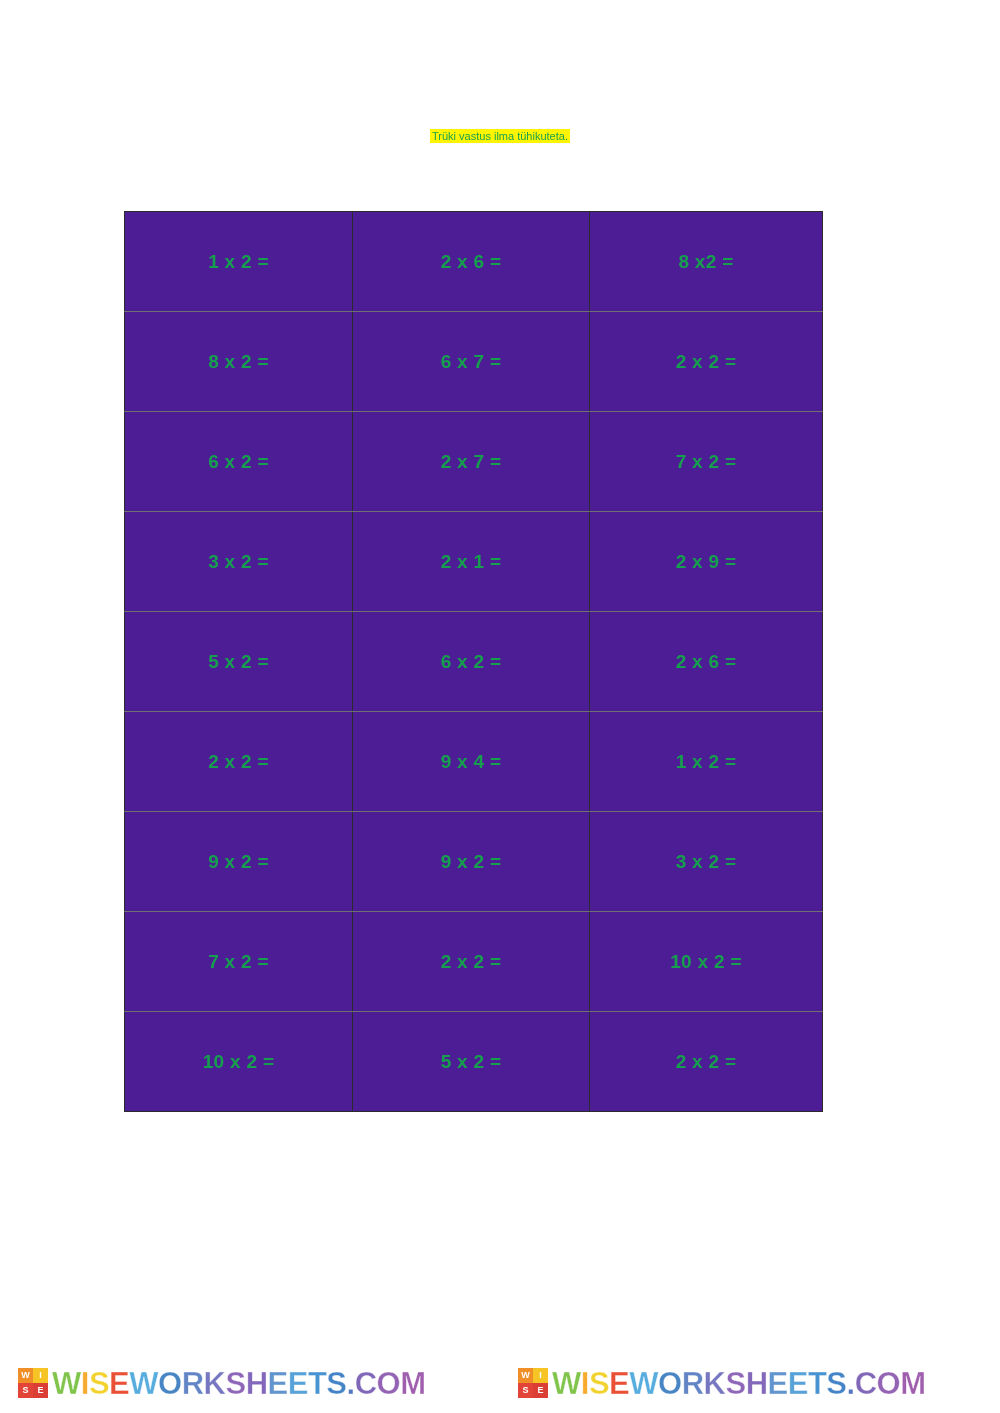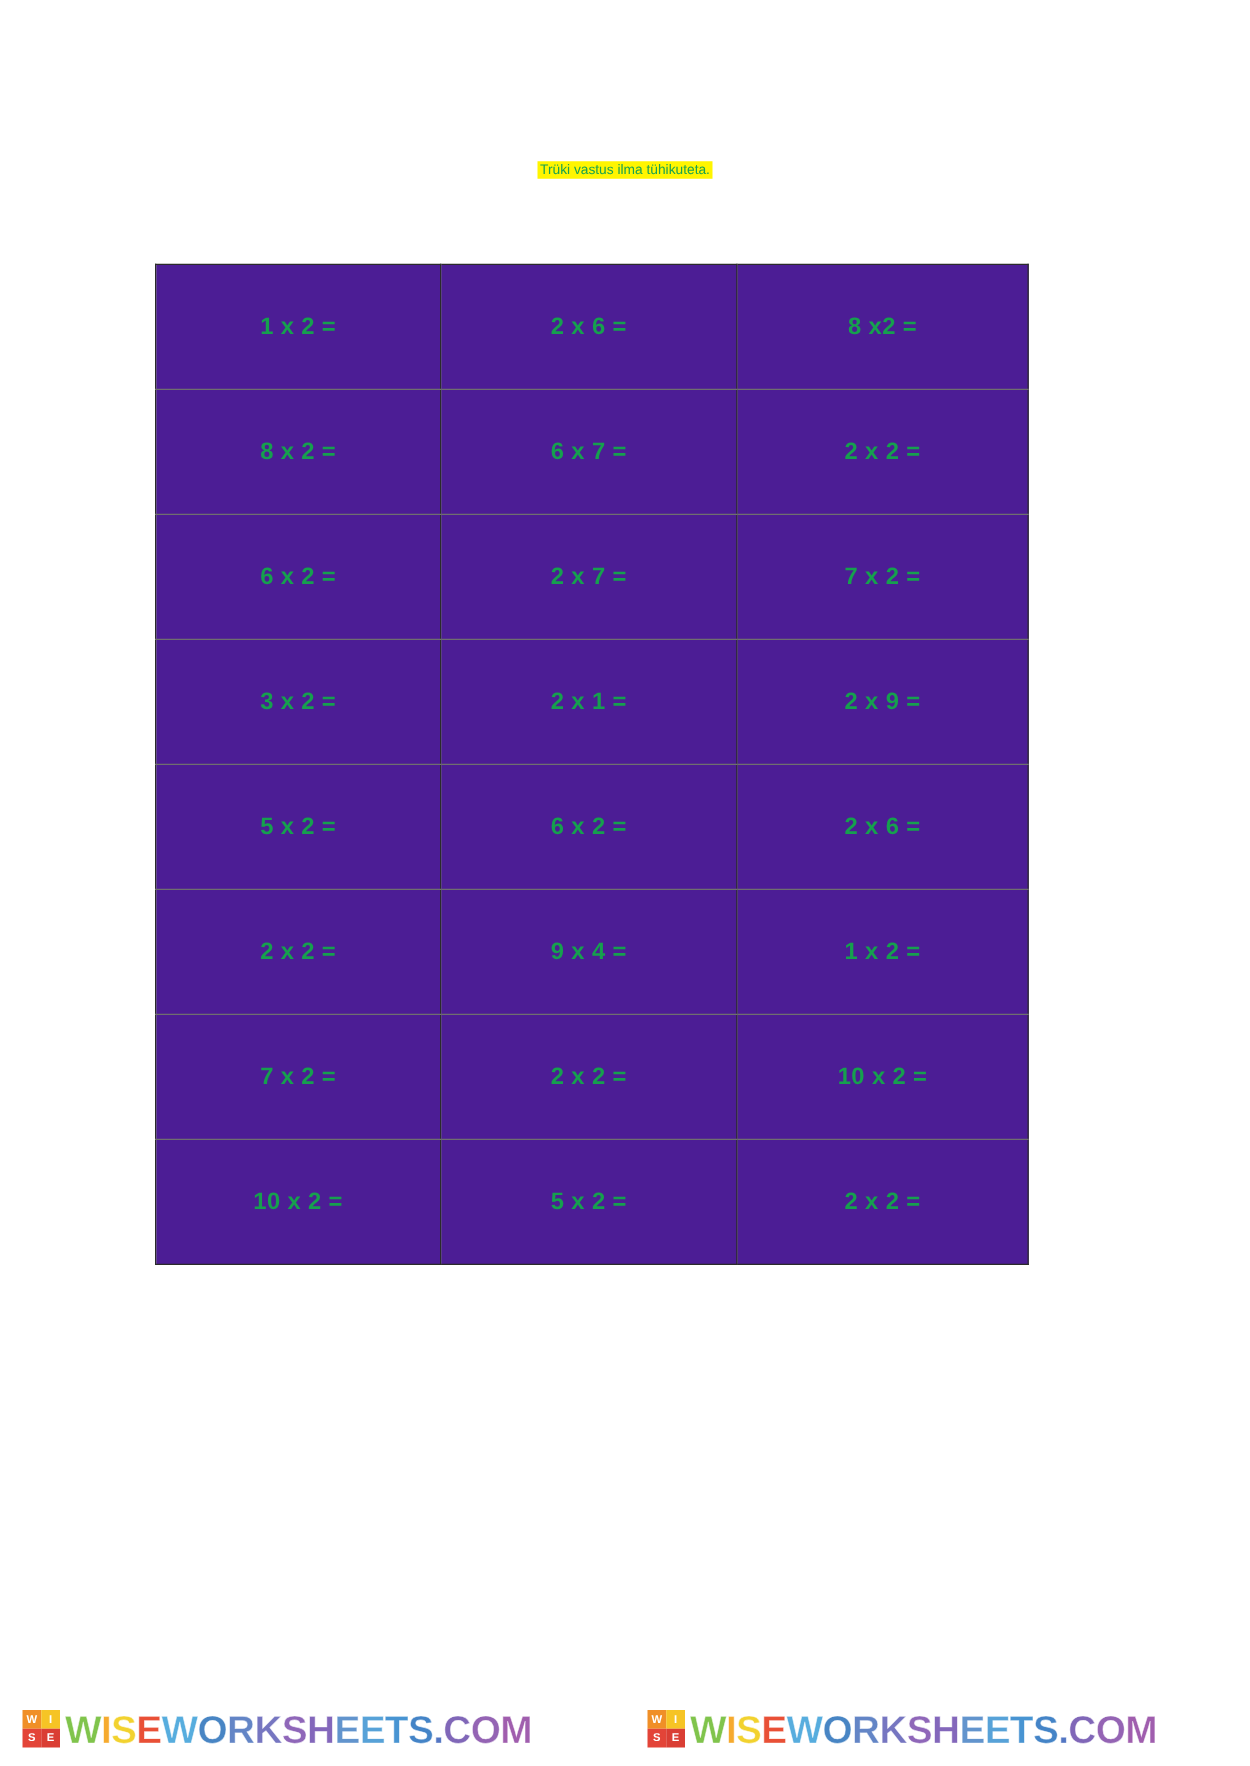--- a/index.html
+++ b/index.html
@@ -179,20 +179,25 @@
         </tr>
         <tr>
           <td><span class="cell-text">5 x 2 =</span></td>
           <td><span class="cell-text">6 x 2 =</span></td>
           <td><span class="cell-text">2 x 6 =</span></td>
         </tr>
         <tr>
           <td><span class="cell-text">2 x 2 =</span></td>
           <td><span class="cell-text">9 x 4 =</span></td>
           <td><span class="cell-text">1 x 2 =</span></td>
+        </tr>
+        <tr>
+          <td><span class="cell-text">9 x 2 =</span></td>
+          <td><span class="cell-text">9 x 2 =</span></td>
+          <td><span class="cell-text">3 x 2 =</span></td>
         </tr>
         <tr>
           <td><span class="cell-text">7 x 2 =</span></td>
           <td><span class="cell-text">2 x 2 =</span></td>
           <td><span class="cell-text">10 x 2 =</span></td>
         </tr>
         <tr>
           <td><span class="cell-text">10 x 2 =</span></td>
           <td><span class="cell-text">5 x 2 =</span></td>
           <td><span class="cell-text">2 x 2 =</span></td>

